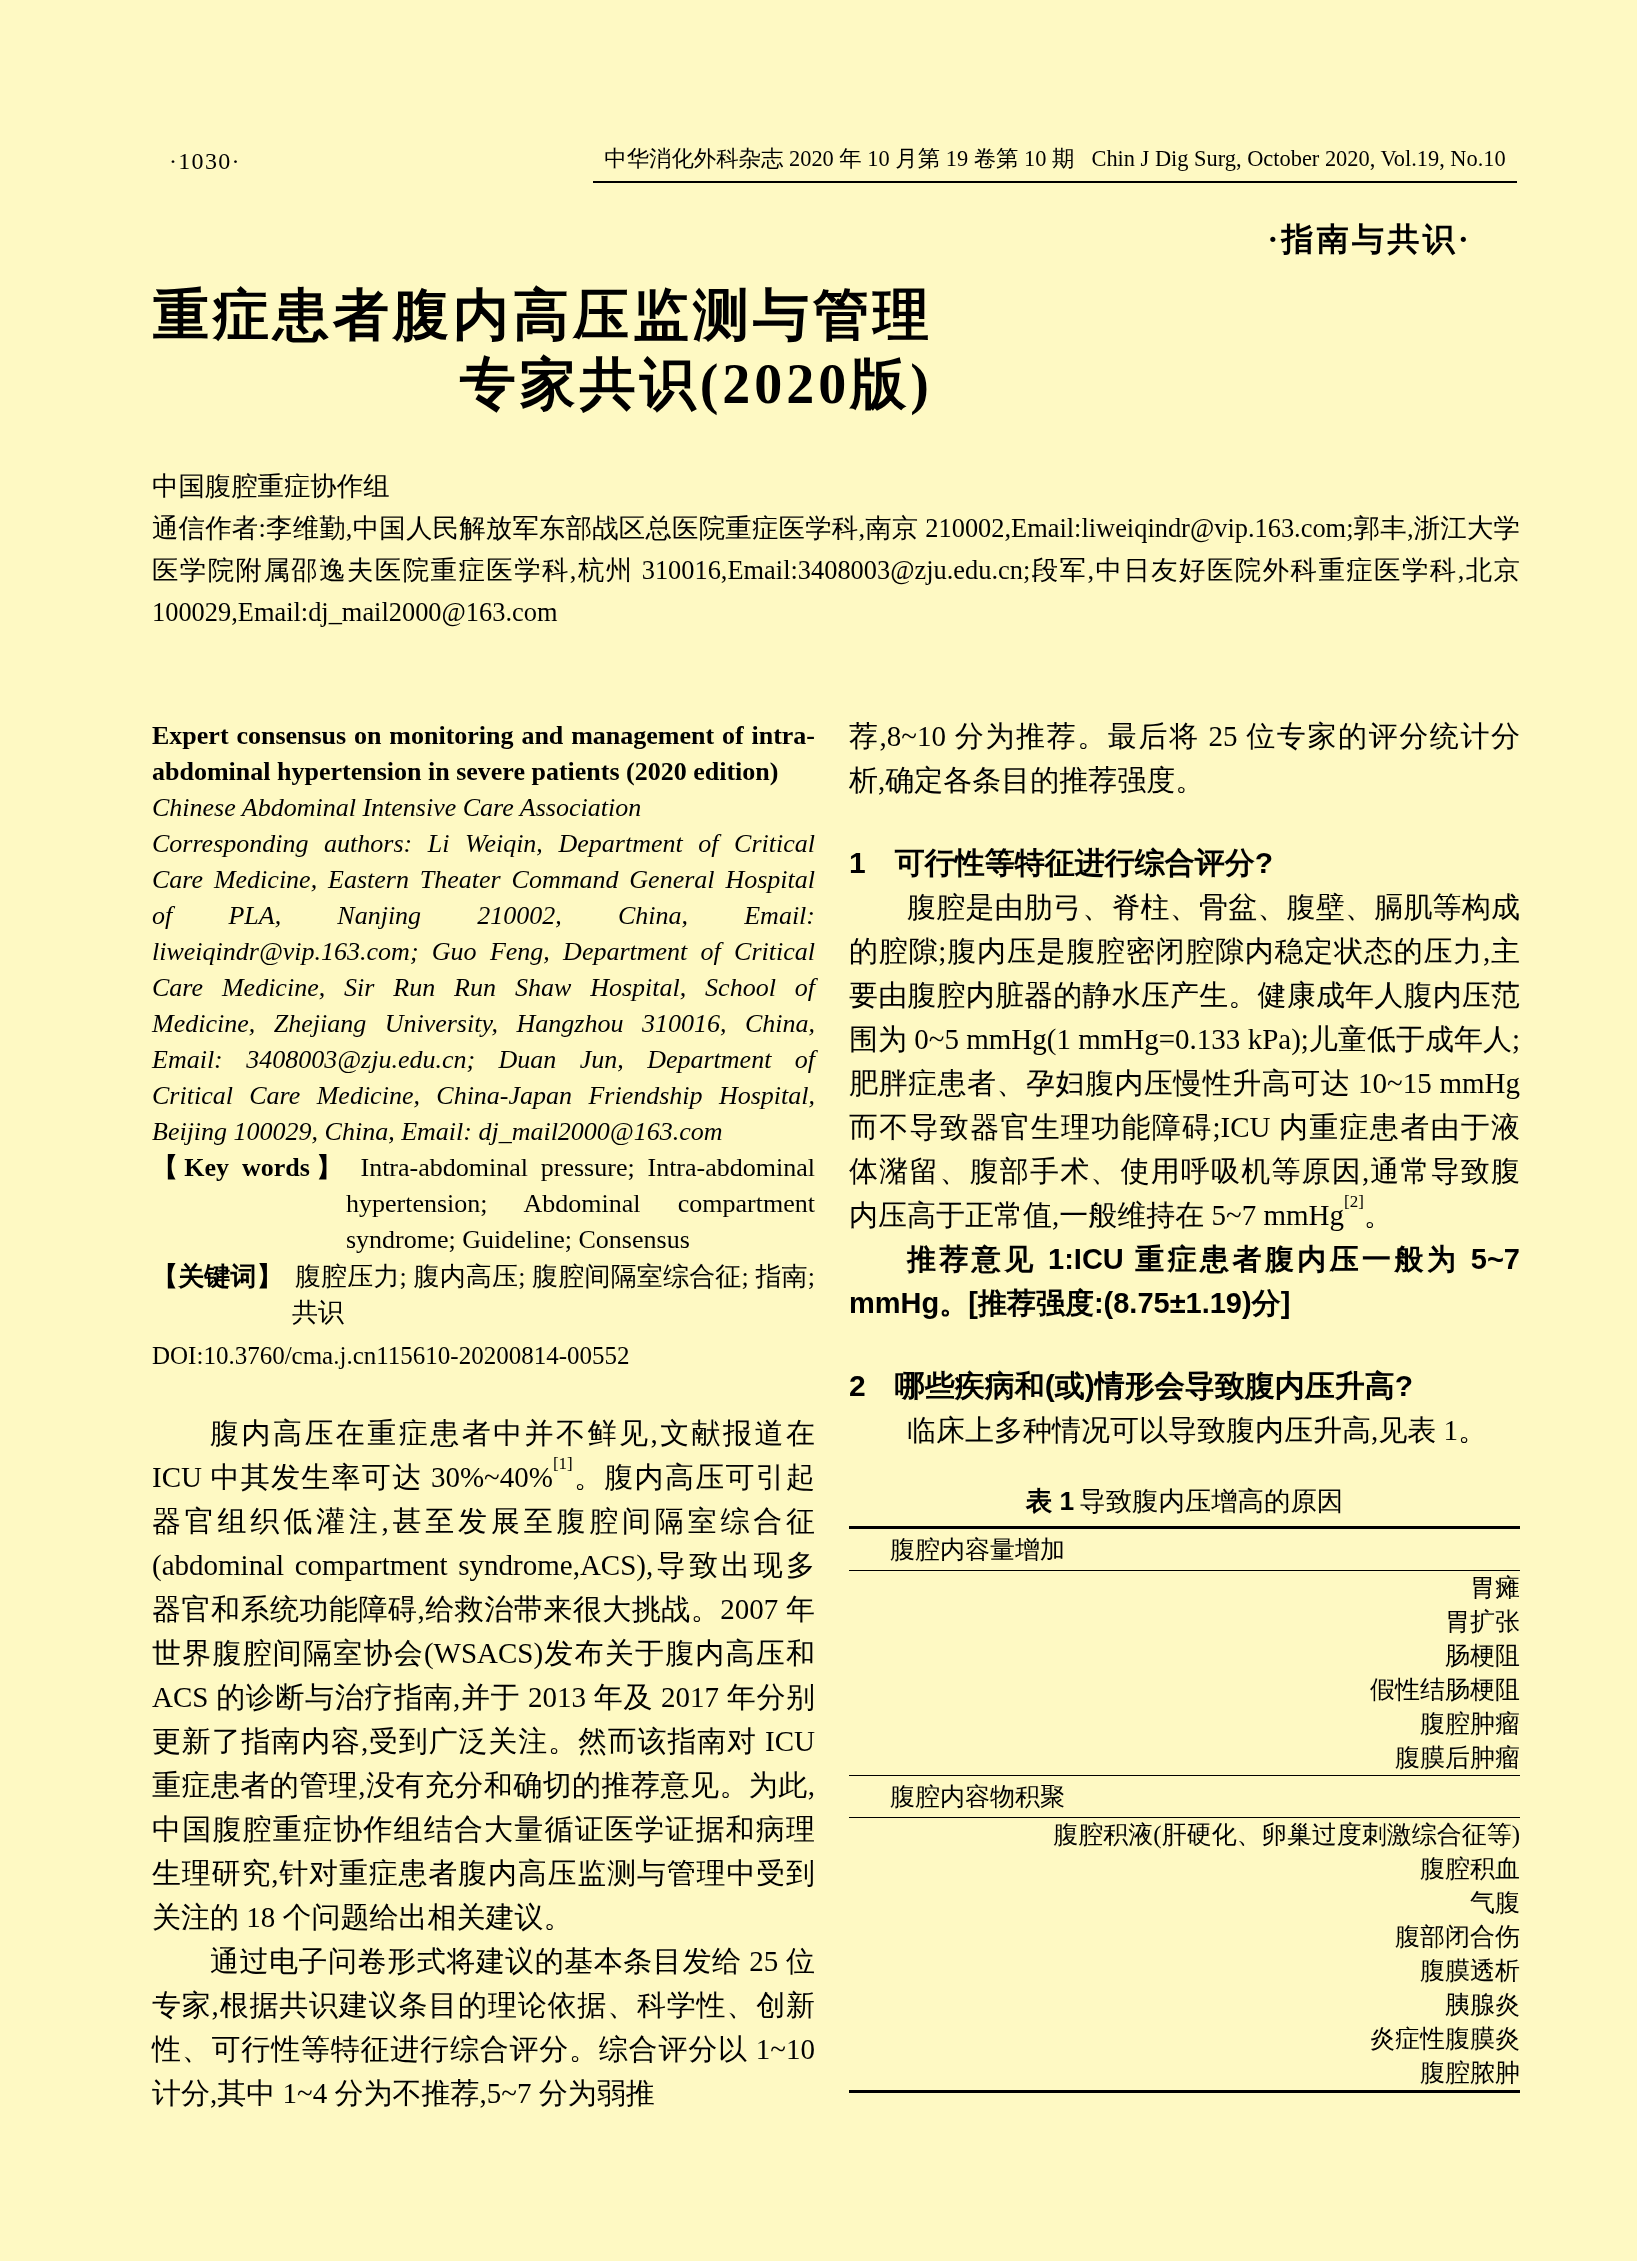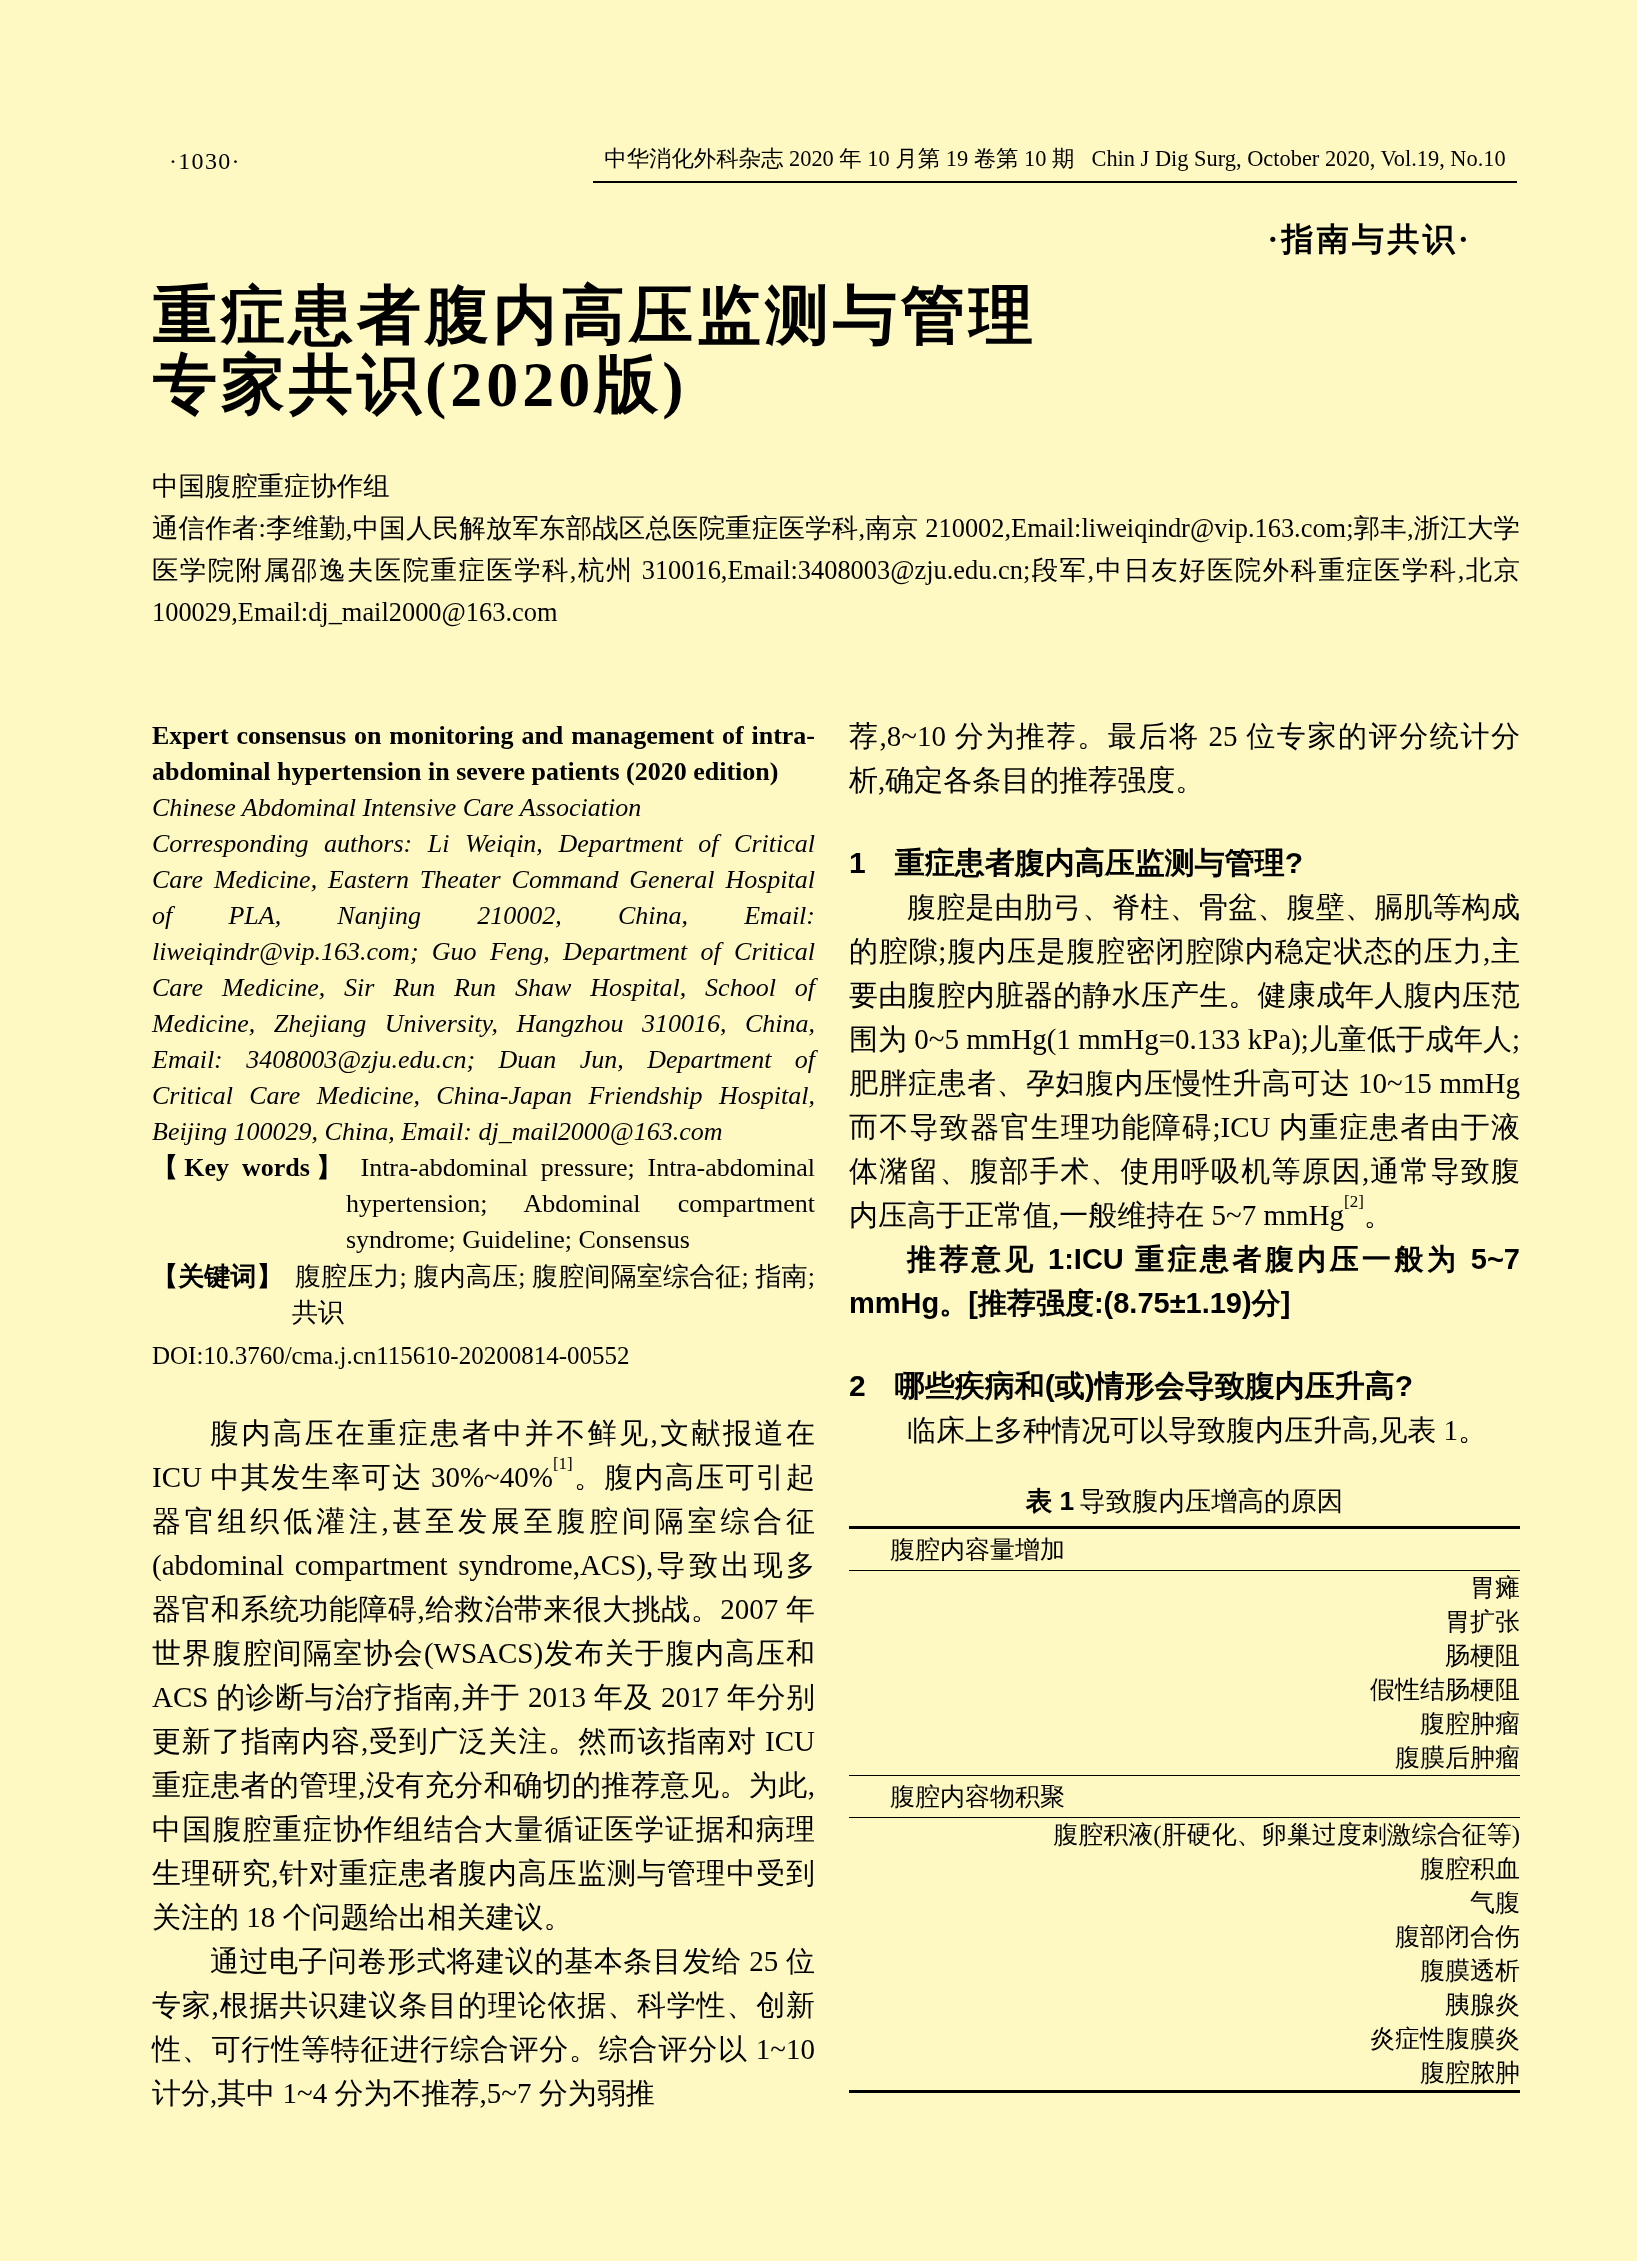--- a/index.html
+++ b/index.html
@@ -12,21 +12,21 @@
   .hei{font-family:"Liberation Sans","DejaVu Sans",sans-serif;font-weight:bold;}
 
   .page-number{position:absolute;left:169px;top:148px;font-size:24px;letter-spacing:1.3px;}
   .journal-info{
     position:absolute;left:593px;top:143px;width:924px;text-align:center;
     font-size:22.4px;border-bottom:2.6px solid #000;padding-bottom:7px;white-space:nowrap;
   }
   .journal-cn{margin-right:17px;}
   .column-tag{position:absolute;top:218px;right:166px;font-size:32px;font-weight:bold;letter-spacing:3.3px;}
 
-  .article-title{position:absolute;left:153px;top:281px;font-size:64px;font-weight:bold;letter-spacing:4px;line-height:69px;}
+  .article-title{position:absolute;left:153px;top:281px;font-size:56px;font-weight:bold;letter-spacing:4px;line-height:69px;text-align:right;}
 
   .author-block{position:absolute;left:152px;top:465px;width:1368px;font-size:26.4px;line-height:42px;}
   .correspondence{text-align:justify;}
 
   .abstract{position:absolute;left:152px;top:718px;width:663px;font-size:26px;line-height:36px;}
   .en-title{font-weight:bold;text-align:justify;}
   .en-org{font-style:italic;}
   .en-corr{font-style:italic;text-align:justify;}
   .kw{text-align:justify;}
   .kw-en{padding-left:194px;text-indent:-194px;}
@@ -84,21 +84,21 @@
 
   <div class="body-col col-left">
     <p class="indent">腹内高压在重症患者中并不鲜见,文献报道在 ICU 中其发生率可达 30%~40%<sup>[1]</sup>。腹内高压可引起器官组织低灌注,甚至发展至腹腔间隔室综合征(abdominal compartment syndrome,ACS),导致出现多器官和系统功能障碍,给救治带来很大挑战。2007 年世界腹腔间隔室协会(WSACS)发布关于腹内高压和 ACS 的诊断与治疗指南,并于 2013 年及 2017 年分别更新了指南内容,受到广泛关注。然而该指南对 ICU 重症患者的管理,没有充分和确切的推荐意见。为此,中国腹腔重症协作组结合大量循证医学证据和病理生理研究,针对重症患者腹内高压监测与管理中受到关注的 18 个问题给出相关建议。</p>
     <p class="indent">通过电子问卷形式将建议的基本条目发给 25 位专家,根据共识建议条目的理论依据、科学性、创新性、可行性等特征进行综合评分。综合评分以 1~10 计分,其中 1~4 分为不推荐,5~7 分为弱推</p>
   </div>
 
   <div class="body-col col-right">
     <p>荐,8~10 分为推荐。最后将 25 位专家的评分统计分析,确定各条目的推荐强度。</p>
 
     <div class="sec-heading hei">
-      <span class="sec-num">1</span><span>重症患者腹内高压监测与管理?</span>
+      <span class="sec-num">1</span><span>可行性等特征进行综合评分?</span>
     </div>
     <p class="indent">腹腔是由肋弓、脊柱、骨盆、腹壁、膈肌等构成的腔隙;腹内压是腹腔密闭腔隙内稳定状态的压力,主要由腹腔内脏器的静水压产生。健康成年人腹内压范围为 0~5 mmHg(1 mmHg=0.133 kPa);儿童低于成年人;肥胖症患者、孕妇腹内压慢性升高可达 10~15 mmHg 而不导致器官生理功能障碍;ICU 内重症患者由于液体潴留、腹部手术、使用呼吸机等原因,通常导致腹内压高于正常值,一般维持在 5~7 mmHg<sup>[2]</sup>。</p>
     <p class="indent rec hei">推荐意见 1:ICU 重症患者腹内压一般为 5~7 mmHg。[推荐强度:(8.75±1.19)分]</p>
 
     <div class="sec-heading hei">
       <span class="sec-num">2</span><span>哪些疾病和(或)情形会导致腹内压升高?</span>
     </div>
     <p class="indent">临床上多种情况可以导致腹内压升高,见表 1。</p>
 
     <div class="tbl-caption">

